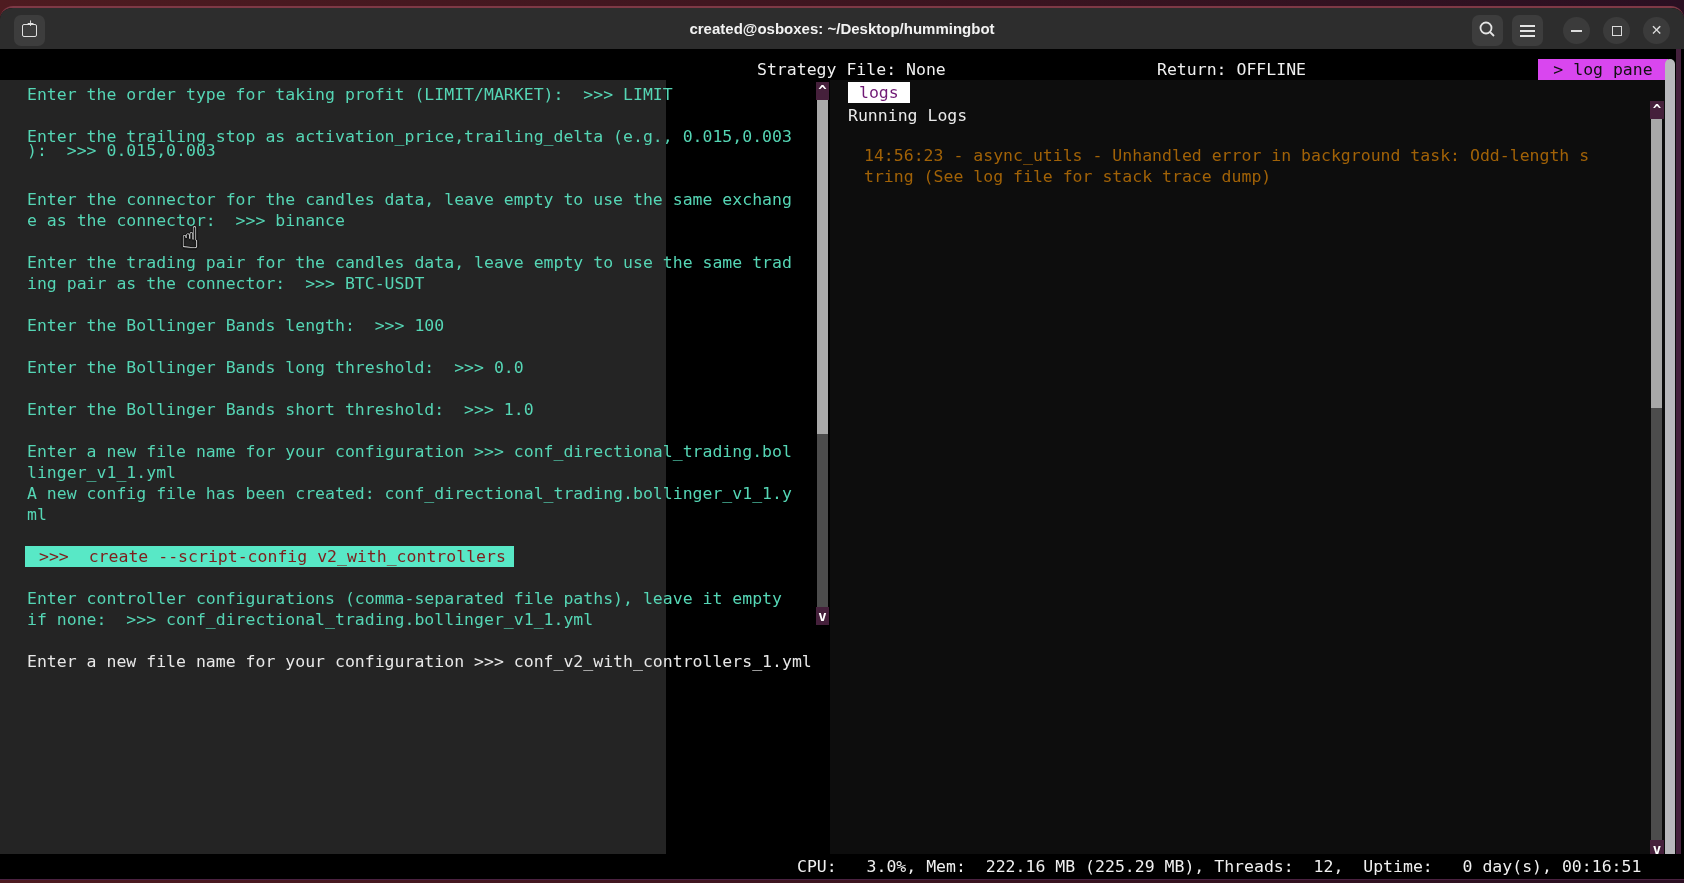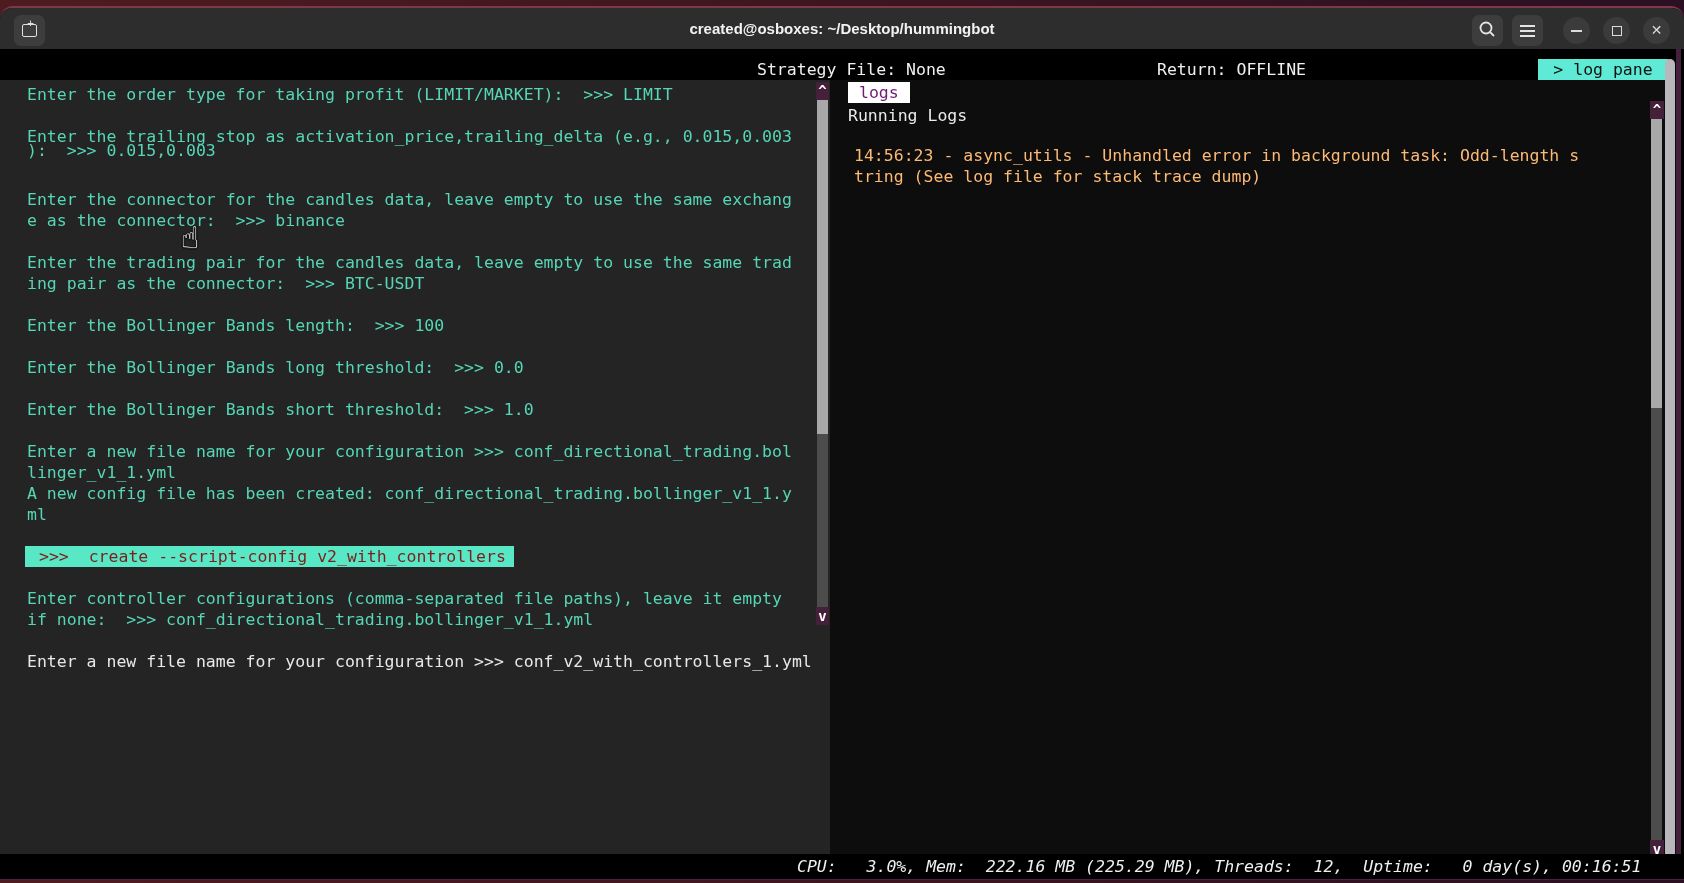--- a/index.html
+++ b/index.html
@@ -19,27 +19,27 @@
   .tb-btn{position:absolute;top:7px;width:31px;height:31px;background:var(--btn-bg);border-radius:7px;}
   .tb-circle{position:absolute;top:9px;width:27px;height:27px;background:#3b3b3b;border-radius:50%;}
   .newtab-glyph{position:absolute;left:8px;top:9px;width:15px;height:13px;border:1.5px solid #e0e0e0;border-radius:2px;}
   .newtab-plus{position:absolute;left:0;top:-7px;width:15px;text-align:center;color:#e0e0e0;font-size:11px;line-height:11px;background:transparent;}
   .icon-bar{position:absolute;left:8px;width:15px;height:2px;background:#e4e4e4;box-shadow:0 5px 0 #e4e4e4,0 10px 0 #e4e4e4;top:10px;}
   .min-bar{position:absolute;left:8px;top:13px;width:11px;height:2px;background:#dcdcdc;}
   .max-box{position:absolute;left:9px;top:9px;width:10px;height:10px;border:1.5px solid #dcdcdc;}
   .close-x{position:absolute;left:0;top:0;width:27px;height:27px;line-height:26px;text-align:center;color:#dcdcdc;font-size:14px;font-family:"DejaVu Sans",sans-serif;}
   .statusrow{position:absolute;left:0;top:51px;width:100%;height:21px;background:var(--bar-bg);}
   .st{position:absolute;top:0;height:21px;line-height:21px;color:#f0f0f0;font-size:16.5px;white-space:pre;}
-  .logpane-toggle{position:absolute;left:1538px;top:0;width:130px;height:21px;line-height:21px;background:#5eead4;color:#111;font-size:16.5px;text-align:center;white-space:pre;}
-  .left-pane{position:absolute;left:0;top:72px;width:830px;height:774px;background:var(--pane-left-bg);}
+  .logpane-toggle{position:absolute;left:1538px;top:0;width:130px;height:21px;line-height:21px;background:#d946ef;color:#111;font-size:16.5px;text-align:center;white-space:pre;}
+  .left-pane{position:absolute;left:0;top:72px;width:666px;height:774px;background:var(--pane-left-bg);}
   .right-pane{position:absolute;left:830px;top:72px;width:846px;height:774px;background:var(--pane-right-bg);}
   .tline{position:absolute;left:27px;height:21px;line-height:21px;font-size:16.5px;white-space:pre;color:var(--teal);}
   .tline.white{color:#e8e8e8;}
   .tline.highlight{left:25px;background:var(--highlight-bg);color:#7f1d1d;padding:0 8px 0 14px;}
-  .rline{position:absolute;left:24px;height:21px;line-height:21px;font-size:16.5px;white-space:pre;color:#fdba74;}
+  .rline{position:absolute;left:34px;height:21px;line-height:21px;font-size:16.5px;white-space:pre;color:#a16207;}
   .logs-tab{position:absolute;left:18px;top:2px;height:21px;line-height:21px;background:#fff;color:#701a75;font-size:16.5px;padding:0 11px;}
   .running-logs{position:absolute;left:18px;top:25px;height:21px;line-height:21px;color:#eaeaea;font-size:16.5px;white-space:pre;}
   .sb-col{position:absolute;}
   .sb-arrow{position:absolute;left:0;width:100%;background:var(--scroll-arrow-bg);color:#fff;font-size:14px;font-weight:bold;text-align:center;line-height:18px;height:18px;}
   .sb-thumb{position:absolute;left:1px;width:11px;background:var(--scroll-thumb);}
   .sb-track{position:absolute;left:1px;width:11px;background:var(--scroll-track);}
   .gnome-scrollbar{position:absolute;left:1665px;top:51px;width:10px;height:815px;background:var(--gnome-scroll);border-radius:5px;}
   .purple-edge{position:absolute;left:1676px;top:41px;width:5px;height:833px;background:var(--border-purple);}
   .bottombar{position:absolute;left:0;top:846px;width:100%;height:25px;background:var(--bar-bg);}
   .bb{position:absolute;top:2px;height:21px;line-height:21px;color:#f0f0f0;font-size:16.5px;white-space:pre;}
@@ -131,18 +131,18 @@
     <div class="sb-arrow" style="top:0;">^</div>
     <div class="sb-thumb" style="top:18px;height:289px;"></div>
     <div class="sb-track" style="top:307px;height:432px;"></div>
     <div class="sb-arrow" style="top:739px;">v</div>
   </div>
 
   <div class="purple-edge"></div>
   <div class="gnome-scrollbar"></div>
 
   <div class="bottombar">
-    <span class="bb" style="left:797px;font-style:italic;">CPU:   3.0%, Mem:  222.16 MB (225.29 MB), Threads:  12,  Uptime:   0 day(s), 00:16:51</span>
+    <span class="bb" style="left:797px;">CPU:   3.0%, Mem:  222.16 MB (225.29 MB), Threads:  12,  Uptime:   0 day(s), 00:16:51</span>
   </div>
   <div class="bottom-line"></div>
 
   <span class="cursor">☝</span>
 </div>
 
 </body></html>

